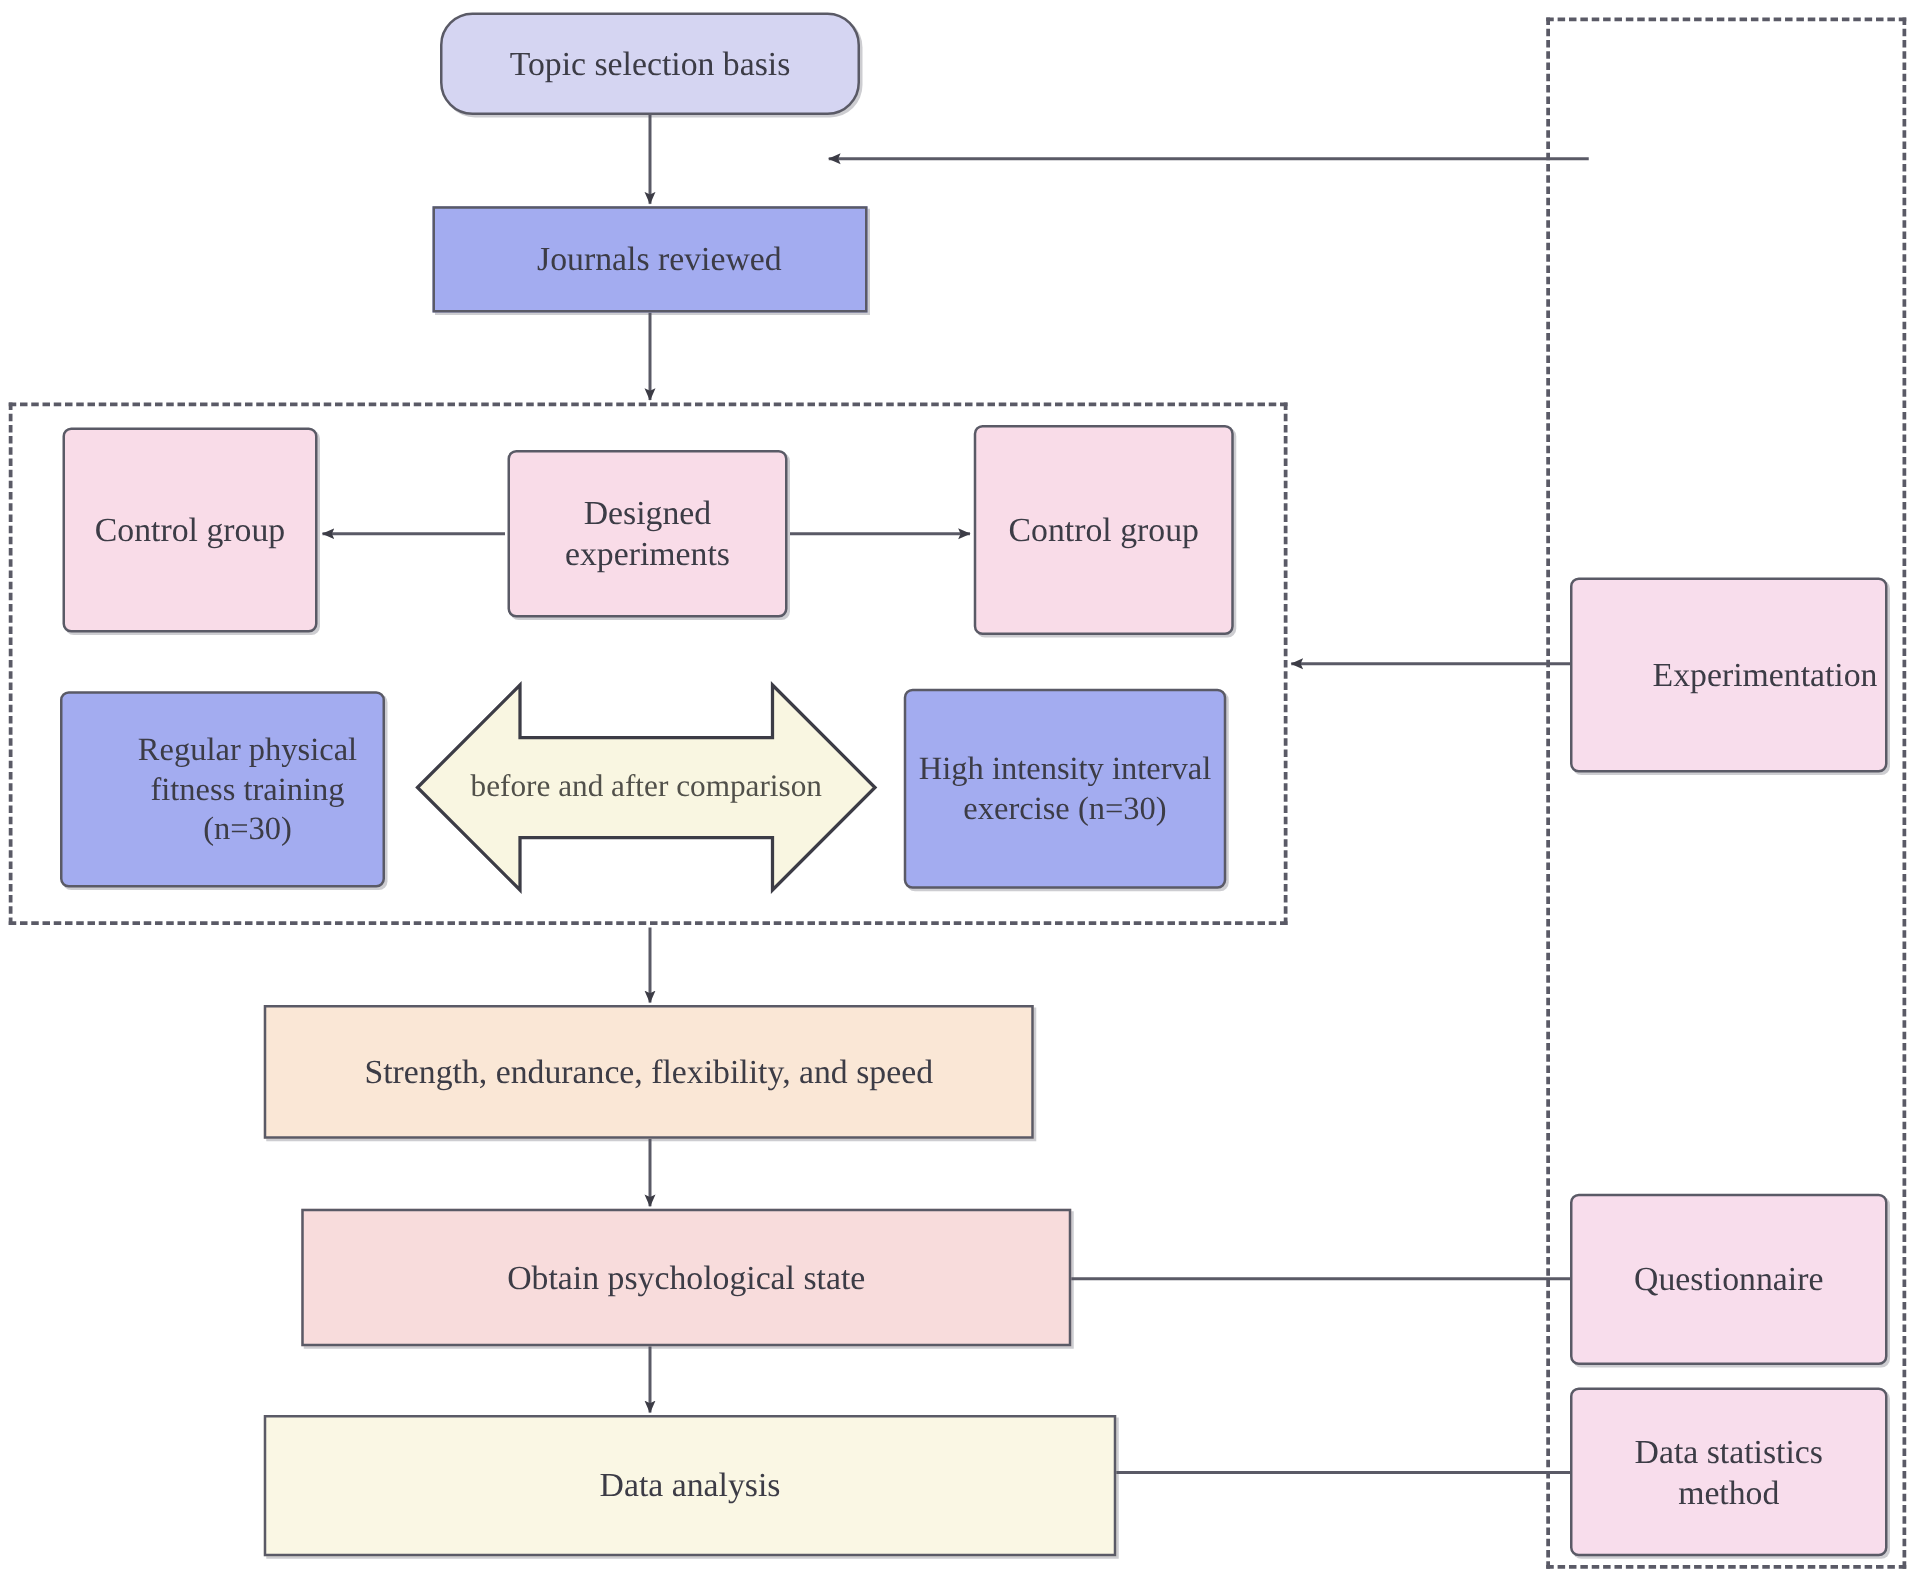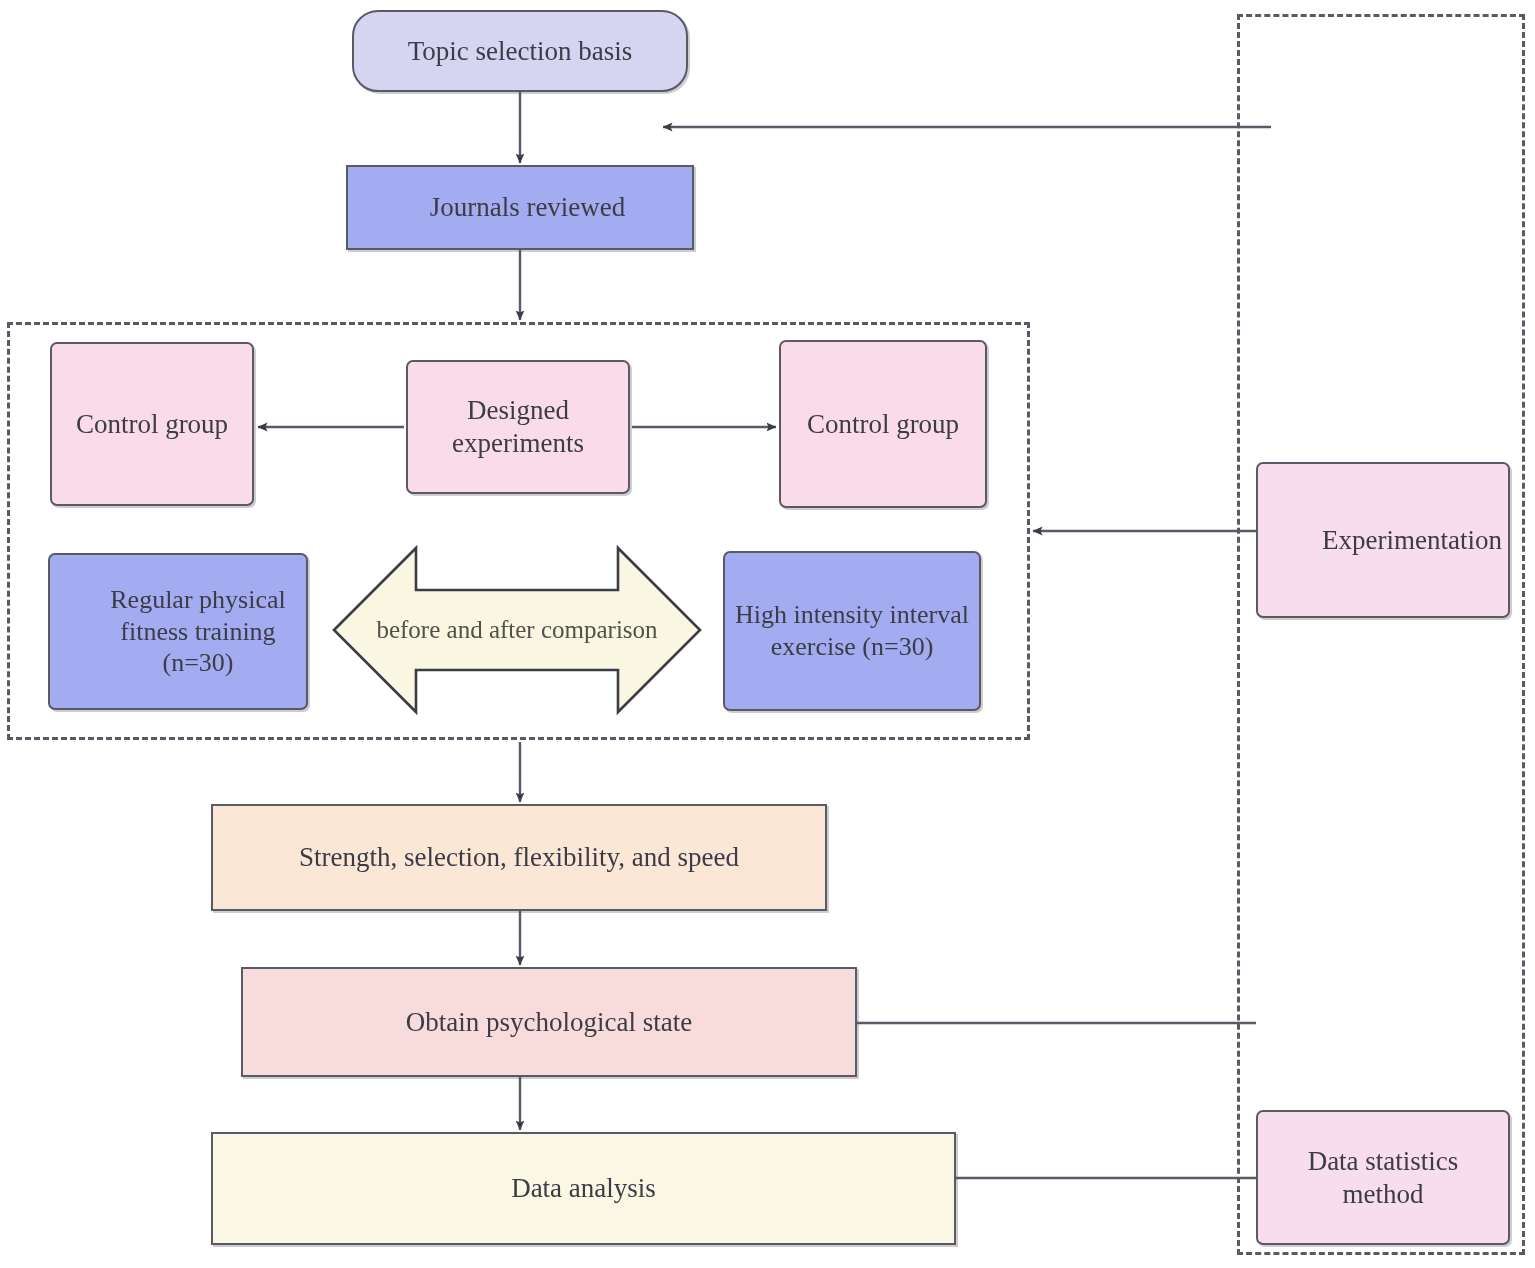--- a/index.html
+++ b/index.html
@@ -132,34 +132,37 @@
   <div class="arrow-shape" style="left:330px; top:544px; width:374px; height:172px;">
     <svg width="374" height="172" viewBox="0 0 374 172">
       <polygon points="4,86 86,4 86,46 288,46 288,4 370,86 288,168 288,126 86,126 86,168" fill="#F9F6E1" stroke="#3c3c46" stroke-width="2.6" stroke-linejoin="miter"></polygon>
     </svg>
   </div>
   <div class="arrow-label" style="left:340px; top:604px; width:354px; height:52px; font-size:25px;">
     <span>before and after comparison</span>
   </div>
 
   <div class="node" style="left:211px; top:804px; width:616px; height:107px; background:#FAE7D6; font-size:27px;">
-    <span>Strength, selection, flexibility, and speed</span>
+    <span>Strength, endurance, flexibility, and speed</span>
   </div>
 
   <div class="node" style="left:211px; top:967px; width:616px; height:110px; background:#F8DCDC; font-size:27px;margin-left:30px;">
     <span>Obtain psychological state</span>
   </div>
 
-  <div class="node" style="left:211px; top:1132px; width:745px; height:113px; background:#FAF7E4; font-size:27px;">
+  <div class="node" style="left:211px; top:1132px; width:682px; height:113px; background:#FAF7E4; font-size:27px;">
     <span>Data analysis</span>
   </div>
 
 
   <div class="node rounded-sm" style="left:1256px; top:462px; width:254px; height:156px; background:#F8DDEC; font-size:27px;justify-content:flex-end;">
     <span>Experimentation</span>
   </div>
 
+  <div class="node rounded-sm" style="left:1256px; top:955px; width:254px; height:137px; background:#F8DDEC; font-size:27px;">
+    <span>Questionnaire</span>
+  </div>
 
   <div class="node rounded-sm" style="left:1256px; top:1110px; width:254px; height:135px; background:#F8DDEC; font-size:27px;">
     <span>Data statistics method</span>
   </div>
 
 </div>
 
 </body></html>

